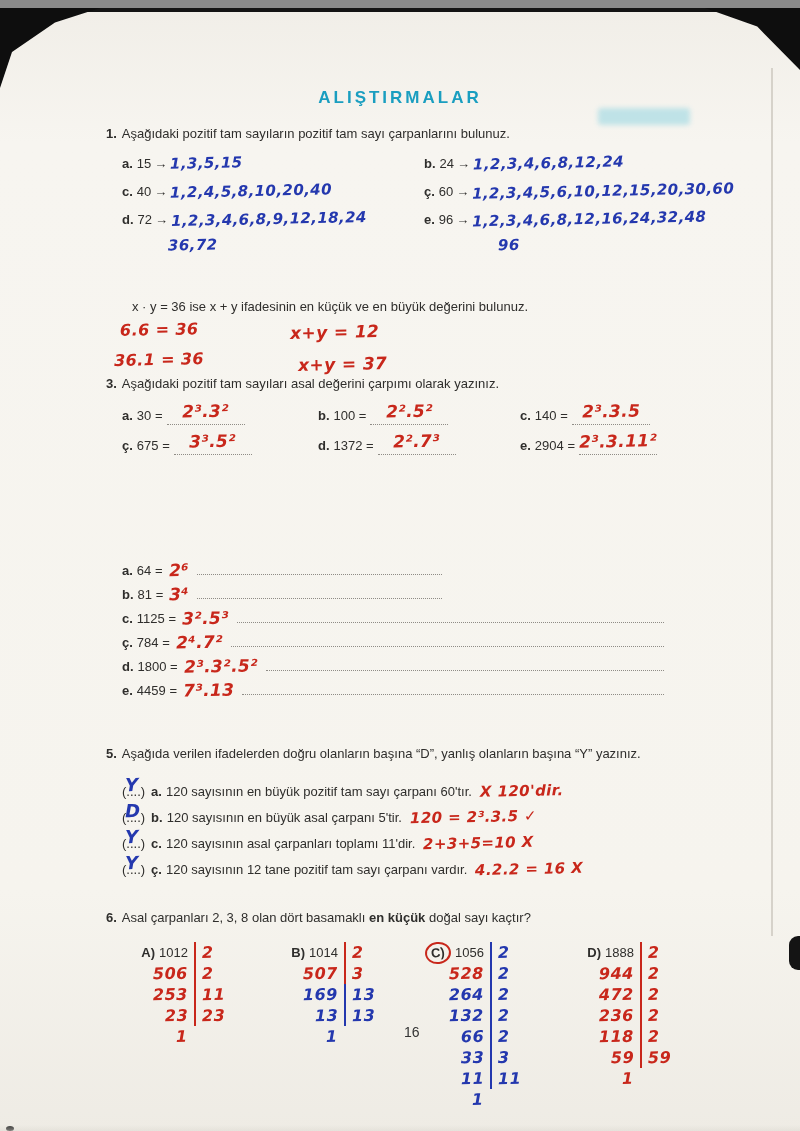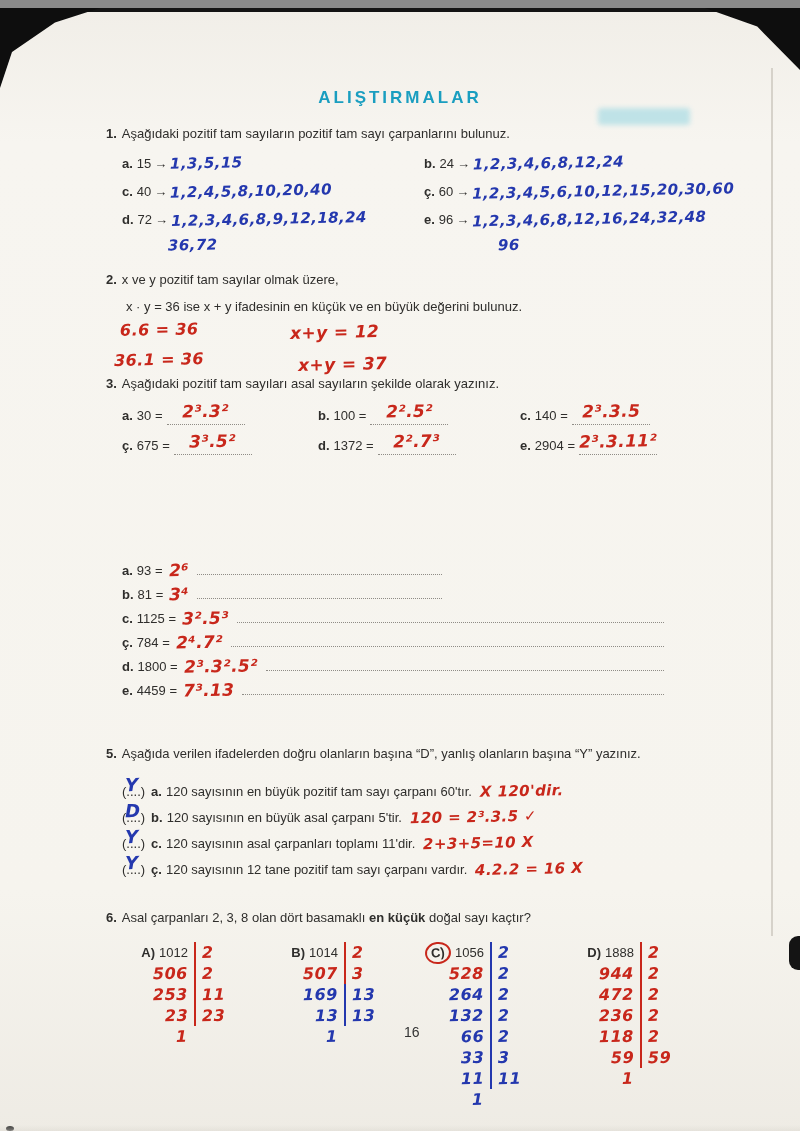--- a/index.html
+++ b/index.html
@@ -96,33 +96,30 @@
     </div>
     <div class="abs" style="top:110px;left:62px;">
       <span class="hw blue hw15">36,72</span>
     </div>
     <div class="abs" style="top:110px;left:392px;">
       <span class="hw blue hw15">96</span>
     </div>
   </section>
 
   <section class="q" style="top:264px;left:106px;width:684px;height:110px;">
-    <div>
-      <span class="qnum">2.</span><span>x ve y pozitif tam sayılar olmak üzere,</span>
-    </div>
-    <div class="abs" style="top:27px;left:20px;">x · y = 36 ise x + y ifadesinin en küçük ve en büyük değerini bulunuz.</div>
+    <div class="abs" style="top:27px;left:26px;">x · y = 36 ise x + y ifadesinin en küçük ve en büyük değerini bulunuz.</div>
     <div class="abs" style="top:48px;left:14px;"><span class="hw red hw16">6.6 = 36</span></div>
     <div class="abs" style="top:78px;left:8px;"><span class="hw red hw16">36.1 = 36</span></div>
     <div class="abs" style="top:50px;left:184px;"><span class="hw red hw17">x+y = 12</span></div>
     <div class="abs" style="top:82px;left:192px;"><span class="hw red hw17">x+y = 37</span></div>
   </section>
 
   <section class="q" style="top:368px;left:106px;width:684px;height:100px;">
     <div>
-      <span class="qnum">3.</span><span>Aşağıdaki pozitif tam sayıları asal sayıların şekilde olarak yazınız.</span>
+      <span class="qnum">3.</span><span>Aşağıdaki pozitif tam sayıları asal değerini çarpımı olarak yazınız.</span>
     </div>
     <div class="abs" style="top:28px;left:16px;">
       <span class="qlabel">a.</span><span>30 =</span><span class="slot"><span class="hw red hw17">2³.3²</span></span>
     </div>
     <div class="abs" style="top:28px;left:212px;">
       <span class="qlabel">b.</span><span>100 =</span><span class="slot"><span class="hw red hw17">2².5²</span></span>
     </div>
     <div class="abs" style="top:28px;left:414px;">
       <span class="qlabel">c.</span><span>140 =</span><span class="slot"><span class="hw red hw17">2³.3.5</span></span>
     </div>
@@ -133,21 +130,21 @@
       <span class="qlabel">d.</span><span>1372 =</span><span class="slot"><span class="hw red hw17">2².7³</span></span>
     </div>
     <div class="abs" style="top:58px;left:414px;">
       <span class="qlabel">e.</span><span>2904 =</span><span class="slot"><span class="hw red hw17">2³.3.11²</span></span>
     </div>
   </section>
 
   <section class="q" style="top:496px;left:86px;width:700px;height:210px;">
     <div class="q4row wshort" style="top:54px;left:36px;">
       <span class="qlabel">a.</span>
-        <span>93 =</span>
+        <span>64 =</span>
         <span class="hw red hw17">2⁶</span>
         <span class="leader"></span>
     </div>
     <div class="q4row wshort" style="top:78px;left:36px;">
       <span class="qlabel">b.</span>
         <span>81 =</span>
         <span class="hw red hw17">3⁴</span>
         <span class="leader"></span>
     </div>
     <div class="q4row wlong" style="top:102px;left:36px;">

